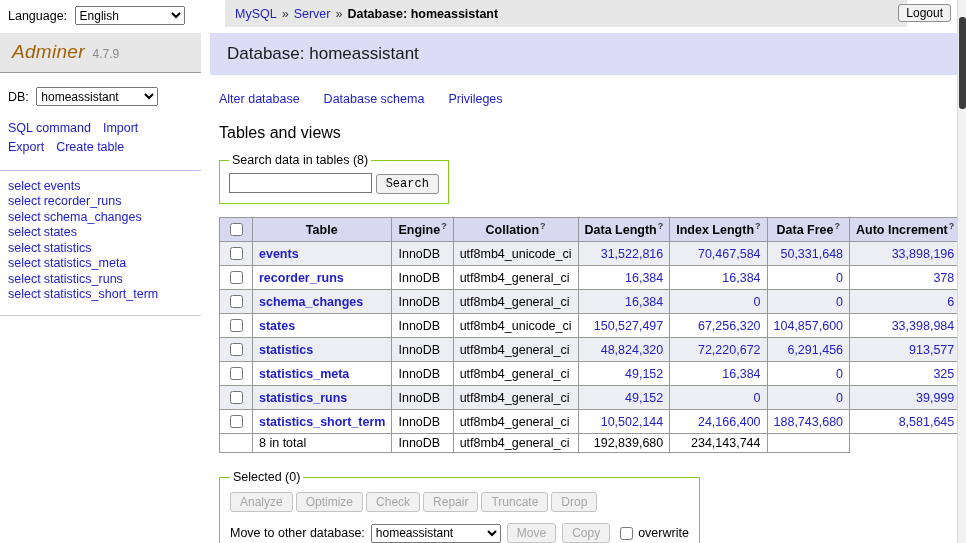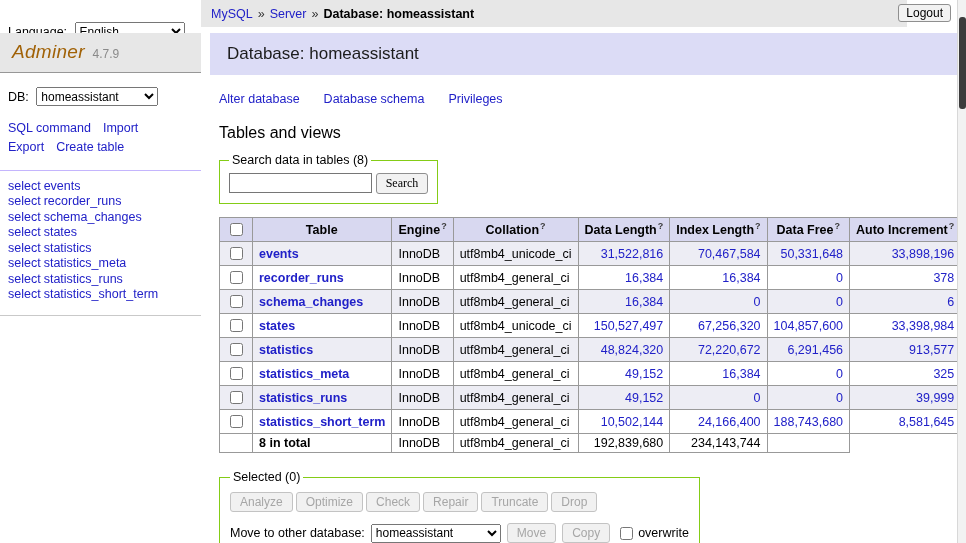--- a/index.html
+++ b/index.html
@@ -6,21 +6,21 @@
   html,body { margin:0; padding:0; }
   body {
     width:966px; height:543px; overflow:hidden; background:#fff;
     font-family:"Liberation Sans", sans-serif; font-size:13px; color:#000;
     position:relative;
   }
   a { color:#2121c8; text-decoration:none; cursor:pointer; }
 
   
   .topbar { display:flex; align-items:flex-start; height:27px; }
-  .lang-area { width:201px; padding:22px 0 0 8px; font-size:12.5px; white-space:nowrap; }
+  .lang-area { width:225px; padding:6px 0 0 8px; font-size:12.5px; white-space:nowrap; }
   .lang-area select { margin-left:4px; width:110px; height:19px; font-size:12px; }
   .crumbbar {
     flex:1; height:27px; margin-right:59px; background:#e7e7e7;
     display:flex; align-items:center; padding-left:10px; font-size:12.5px; gap:5px;
   }
   .crumbbar .sep { color:#333; }
   .crumbbar b { font-weight:bold; color:#000; }
   .logout-btn {
     position:absolute; top:4px; right:15px;
     font-size:12px; padding:1px 7px; background:#f2f2f2;
@@ -57,21 +57,21 @@
   .nav-links { margin:17px 0 0 9px; font-size:12.5px; }
   .nav-links a { margin-right:24px; }
   h3.section { margin:18px 0 0 9px; font-size:16px; font-weight:normal; color:#000; }
 
   fieldset { width:-moz-fit-content; width:fit-content; border:1px solid #84cc16; margin:11px 0 0 9px; padding:6px 9px 9px; }
   legend { font-size:12.5px; padding:0 3px; }
   .search-input { width:143px; height:20px; border:1px solid #767676; font-size:12px; padding:0 4px; }
   .btn {
     font-size:12px; padding:2px 9px; background:#f2f2f2;
     border:1px solid #8f8f8f; border-radius:3px; cursor:pointer; color:#000;
-    font-family:Liberation Serif, serif;
+    font-family:Liberation Mono, monospace;
   }
   .btn-disabled {
     font-size:12px; padding:2px 9px; background:#f1f1f1;
     border:1px solid #c3c3c3; border-radius:3px; color:#a6a6a6;
     font-family:"Liberation Sans", sans-serif;
   }
 
   
   table.db { border-collapse:collapse; margin:13px 0 0 9px; font-size:12.5px; }
   table.db th, table.db td { border:1px solid #999; padding:2px 6px; height:19px; white-space:nowrap; }
@@ -80,21 +80,21 @@
   tbody tr:nth-child(odd) { background:#ededf4; }
   td.c-check, th.c-check { width:23px; text-align:center; padding:2px 3px; }
   td.c-name  { width:122px; }
   td.c-name a { font-weight:bold; }
   td.c-engine { width:48px; }
   td.c-coll { width:128px; }
   td.c-num { text-align:right; }
   .w-dlen { width:76px; } .w-ilen { width:80px; } .w-free { width:66px; }
   .w-auto { width:82px; } .w-rows { width:58px; }
   tfoot td { background:#fff; }
-  tfoot .total-label { font-weight:bold; }
+  tfoot .total-label { font-weight:normal; }
   tfoot td.num { text-align:right; }
   tfoot td.ghost { border:none; background:transparent; }
 
   
   .sel-fieldset { margin-top:17px; padding:8px 10px 10px; }
   .action-row button { margin-right:3px; }
   .move-row { margin-top:11px; display:flex; align-items:center; gap:6px; font-size:12.5px; }
   .move-row select { width:130px; height:19px; font-size:12px; }
   .move-row label { display:flex; align-items:center; gap:2px; }
 

